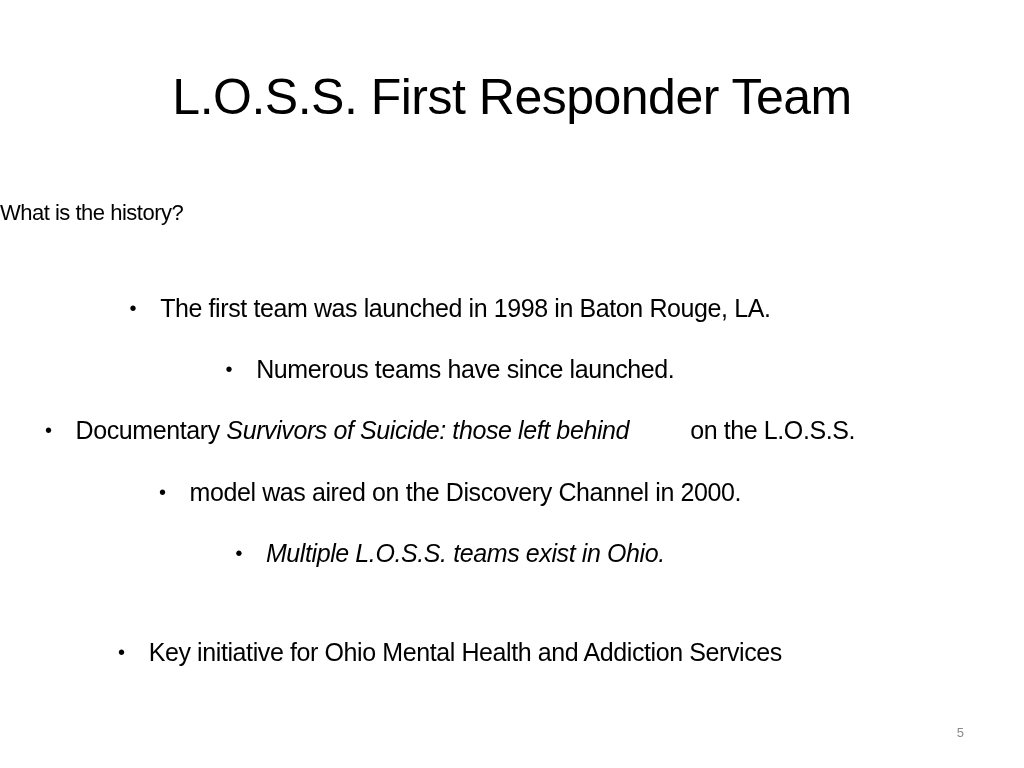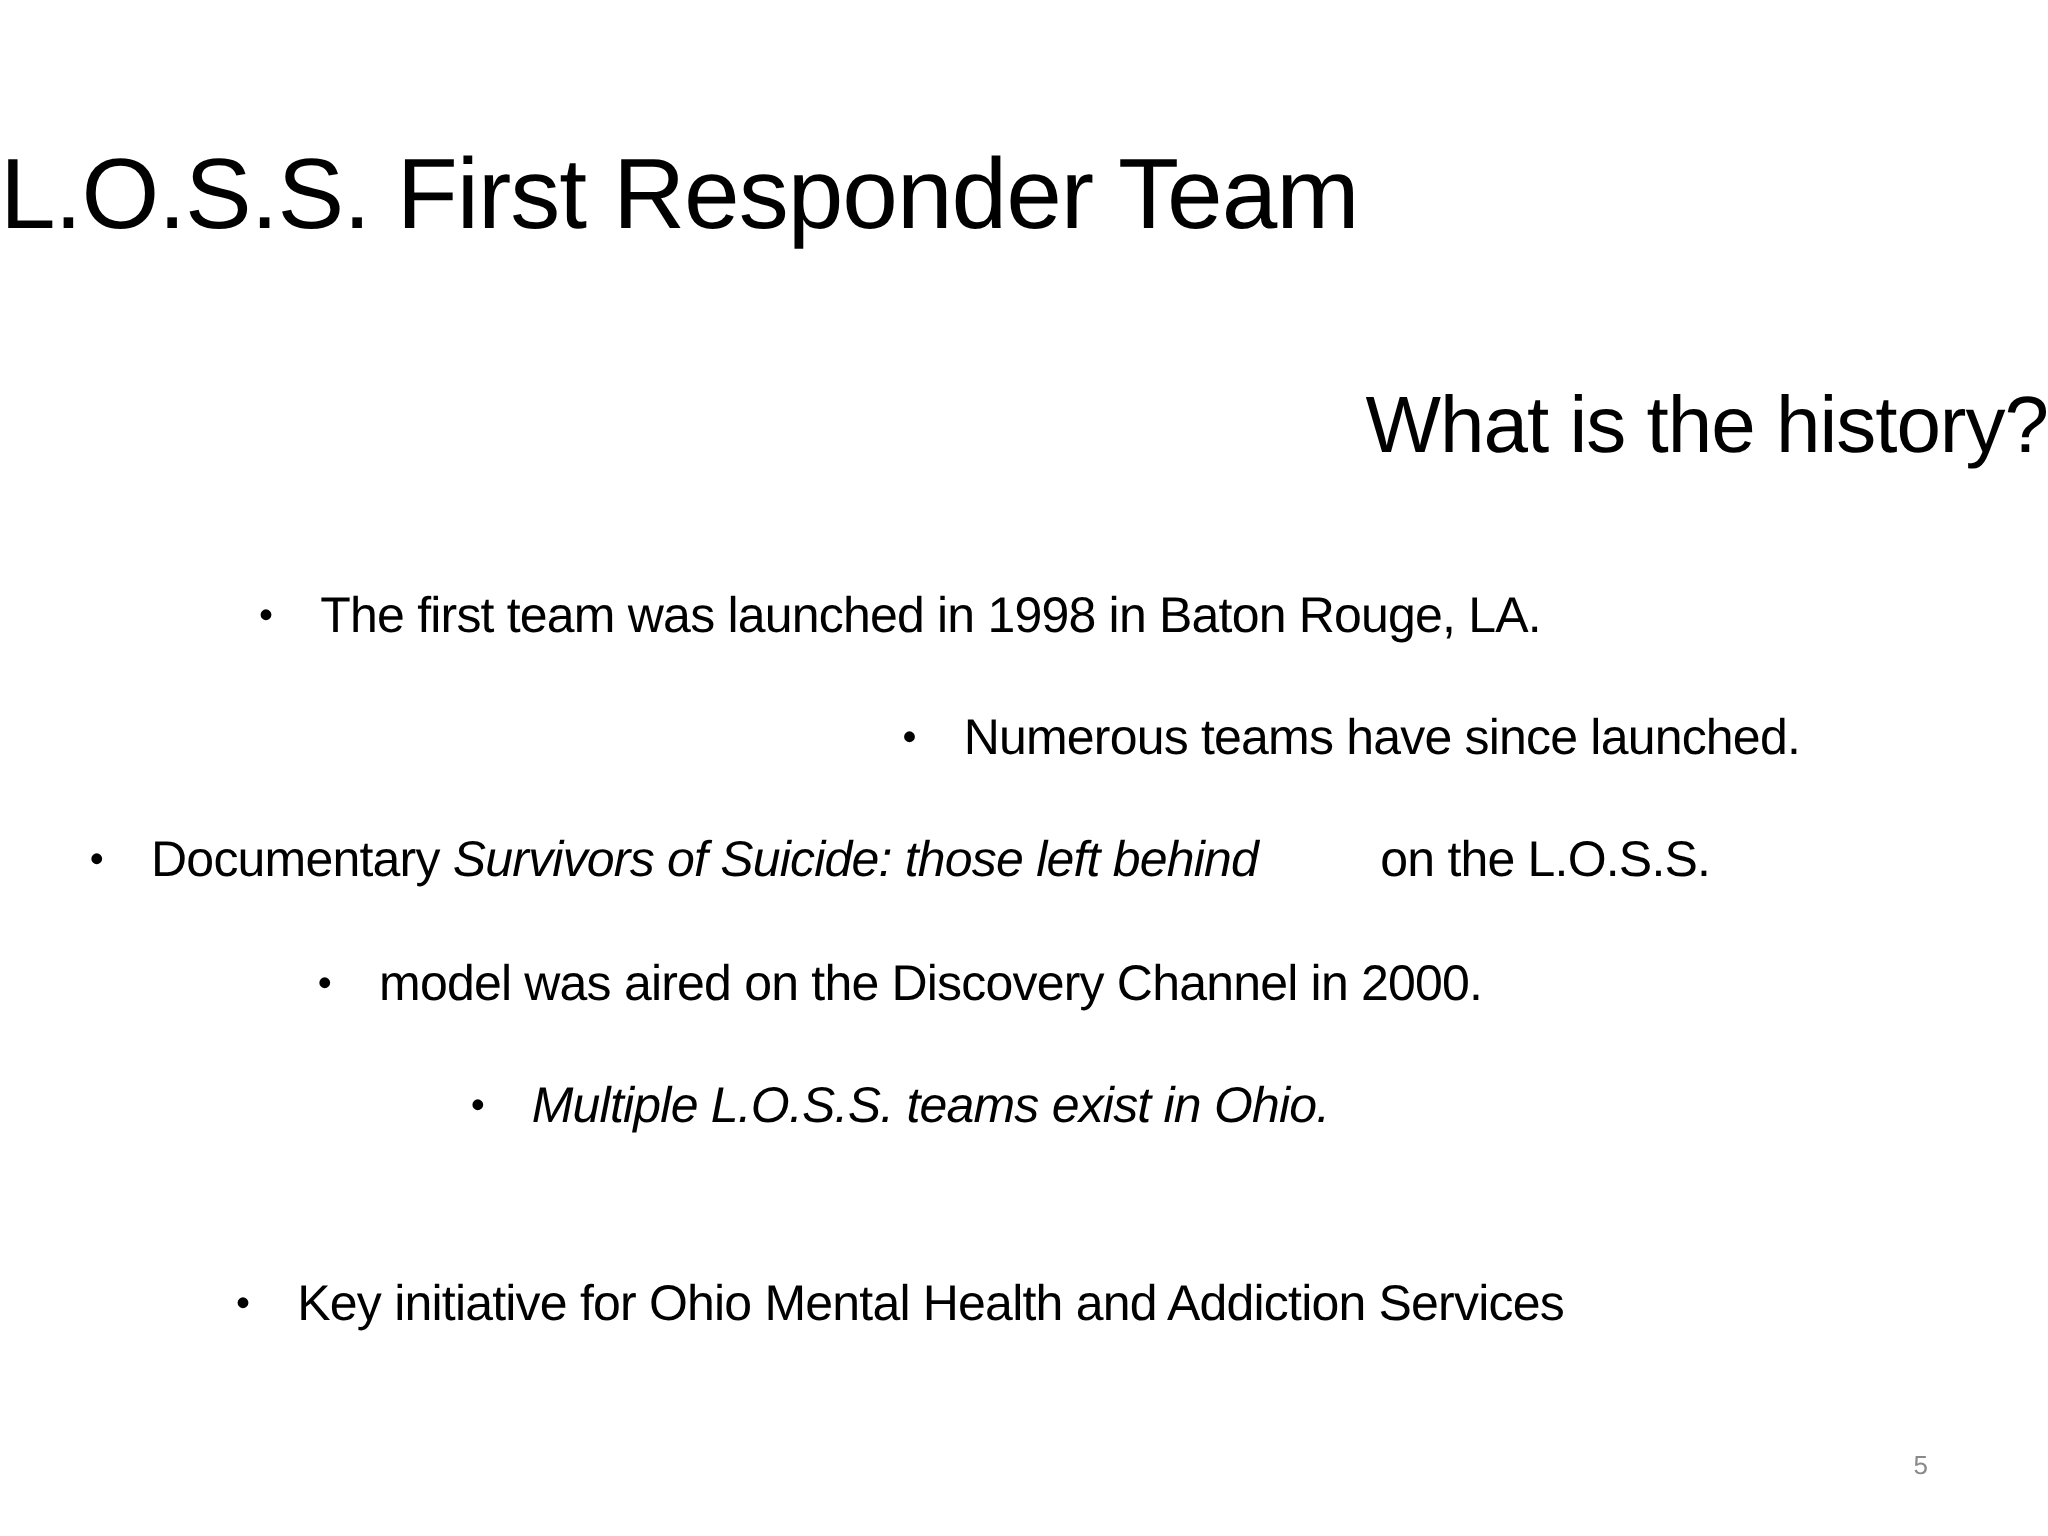--- a/index.html
+++ b/index.html
@@ -1,26 +1,26 @@
 <!DOCTYPE html>
 <html><head>
 <meta charset="utf-8">
 <style>
   html, body { margin: 0; padding: 0; }
   body {
     width: 1024px; height: 768px; background: #ffffff; position: relative; overflow: hidden;
     font-family: "Liberation Sans", "DejaVu Sans", sans-serif; color: #000;
   }
   .title {
-    position: absolute; left: 0; width: 1024px; top: 64px; 
+    position: absolute; left: 0; width: 1024px; top: 64px; text-align: center;
     font-size: 50px; letter-spacing: -0.5px; line-height: 66px;
   }
   .subtitle {
-    position: absolute; left: 0; width: 1024px; top: 191px; text-align: right;
-    font-size: 40px; letter-spacing: -0.5px; line-height: 44px;
+    position: absolute; left: 0; width: 1024px; top: 191px; text-align: left;
+    font-size: 22px; letter-spacing: -0.5px; line-height: 44px;
   }
   .bullet-line {
     position: absolute; left: 0; width: 900px; text-align: center;
     font-size: 25px; letter-spacing: -0.4px; line-height: 34px; white-space: nowrap;
   }
   .dot { display: inline-block; margin-right: 24px; font-size: 20px; vertical-align: 2px; }
   .italic { font-style: italic; }
   .page-num {
     position: absolute; right: 60px; top: 725px; font-size: 13px; color: #8a8a8a;
   }
@@ -28,21 +28,21 @@
 </head>
 <body>
 
 <div>
   <div class="title">L.O.S.S. First Responder Team</div>
   <div class="subtitle">What is the history?</div>
 
   <div class="bullet-line" style="top:291px;">
     <span class="dot">•</span><span>The first team was launched in 1998 in Baton Rouge, LA.</span>
   </div>
-  <div class="bullet-line" style="top:352px;text-align:right;">
+  <div class="bullet-line" style="top:352px;">
     <span class="dot">•</span><span>Numerous teams have since launched.</span>
   </div>
   <div class="bullet-line" style="top:413px;">
     <span class="dot">•</span><span>Documentary </span><span class="italic">Survivors of Suicide: those left behind</span><span style="white-space:pre;padding-left:48px;">  on the L.O.S.S.</span>
   </div>
   <div class="bullet-line" style="top:475px;">
     <span class="dot">•</span><span>model was aired on the Discovery Channel in 2000.</span>
   </div>
   <div class="bullet-line" style="top:536px;font-style:italic;">
     <span class="dot">•</span><span>Multiple L.O.S.S. teams exist in Ohio.</span>

